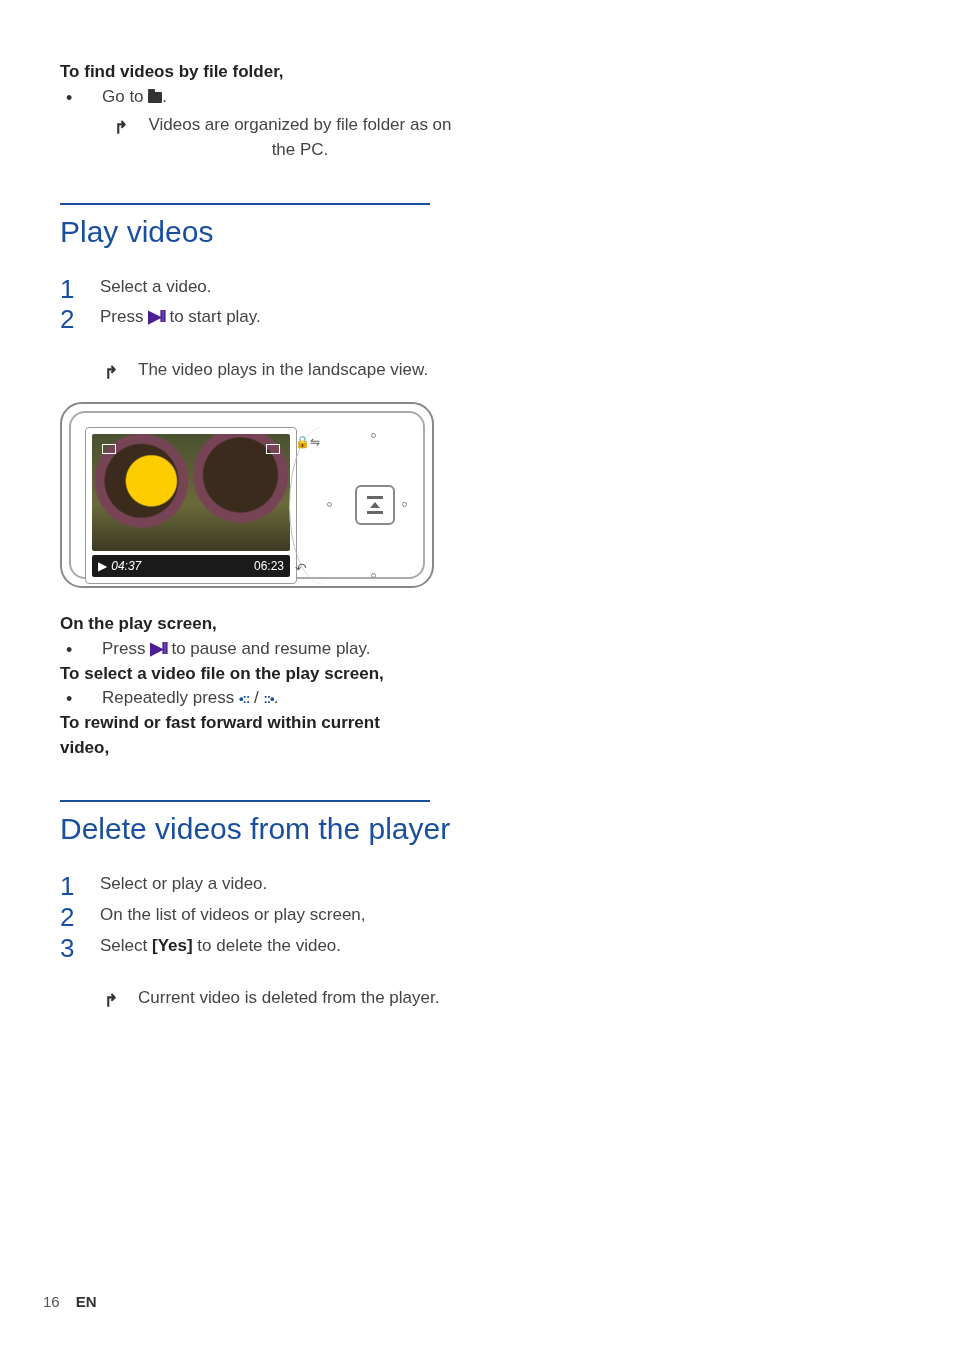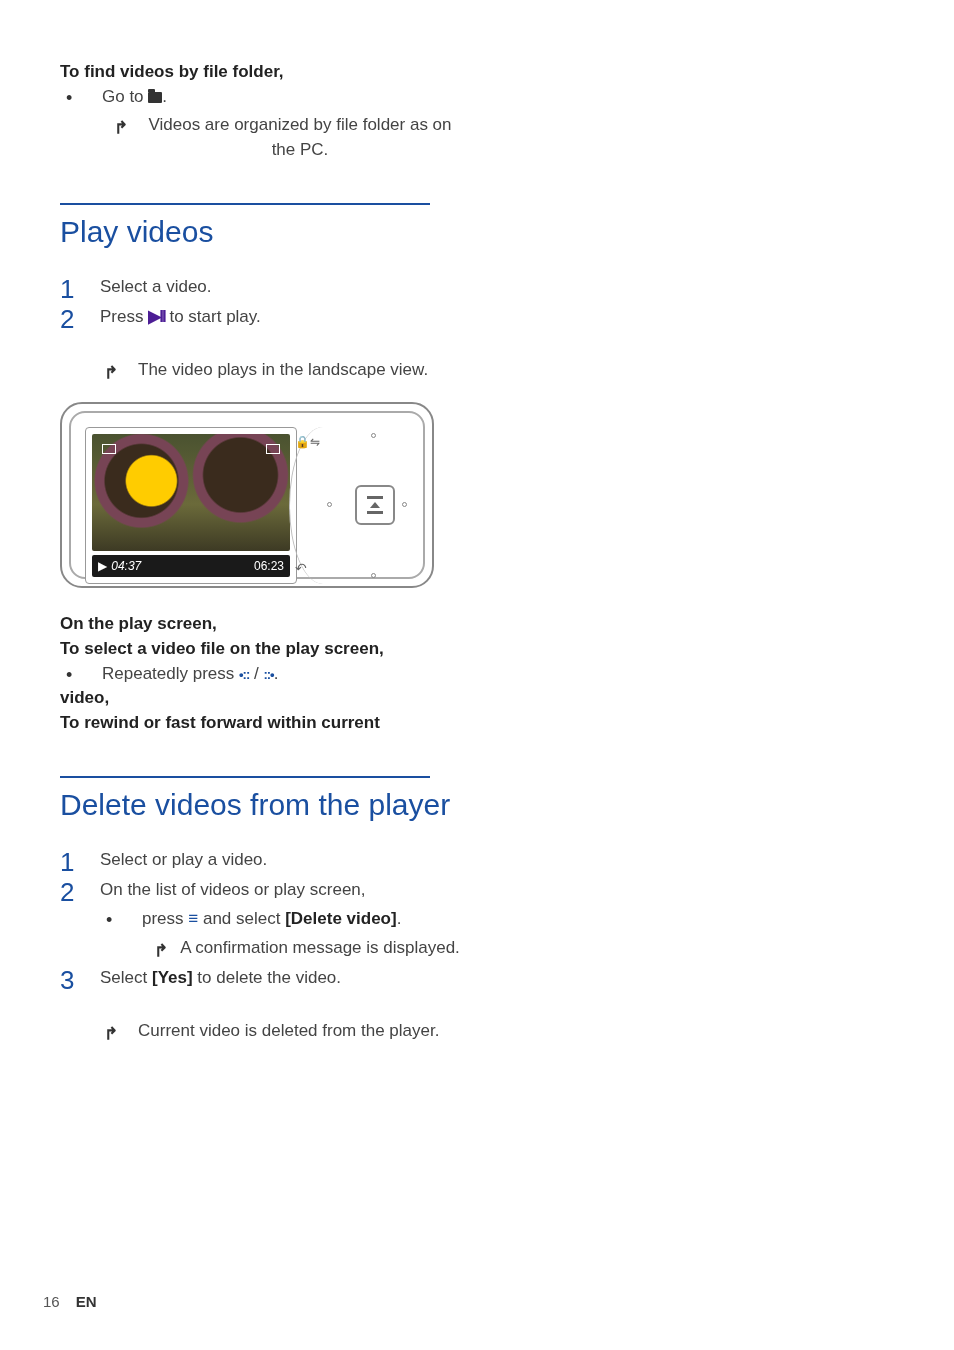--- a/index.html
+++ b/index.html
@@ -108,48 +108,47 @@
           <div class="rc-center">
             <div class="bar1"></div>
               <div class="tri"></div>
               <div class="bar1"></div>
           </div>
         </div>
       </div>
     </div>
 
     <p class="bold">On the play screen,</p>
+    <ul class="bullet-list">
+      <li>
+        <span>Press </span><span class="icon-playpause">▶II</span><span> to pause and resume play.</span>
+      </li>
+    </ul>
 
     <p class="bold">To select a video file on the play screen,</p>
     <ul class="bullet-list">
       <li>
         <span>Repeatedly press </span><span class="icon-dots-l">•::</span><span> / </span><span class="icon-dots-r">::•</span><span>.</span>
       </li>
     </ul>
 
+    <p><span class="bold">To rewind or fast forward within current</span></p>
     <p><span class="bold">video,</span></p>
-    <p><span class="bold">To rewind or fast forward within current</span></p>
 
     <div class="rule-top"></div>
     <h1>Delete videos from the player</h1>
 
     <ol class="numlist">
       <li>
         <span class="num">1</span>
         <span>Select or play a video.</span>
       </li>
       <li>
         <span class="num">2</span>
         <span>On the list of videos or play screen,</span>
-        <ul class="bullet-list" style="margin-top:4px;">
-          <li>
-            <span>press </span><span class="icon-menu">≡</span><span> and select </span><span class="bold">[Delete video]</span><span>.</span>
-            <div class="sub-result">A confirmation message is displayed.</div>
-          </li>
-        </ul>
       </li>
       <li>
         <span class="num">3</span>
         <span>Select </span><span class="bold">[Yes]</span><span> to delete the video.</span>
         <div class="arrow-result">Current video is deleted from the player.</div>
       </li>
     </ol>
 
   </div>
 

